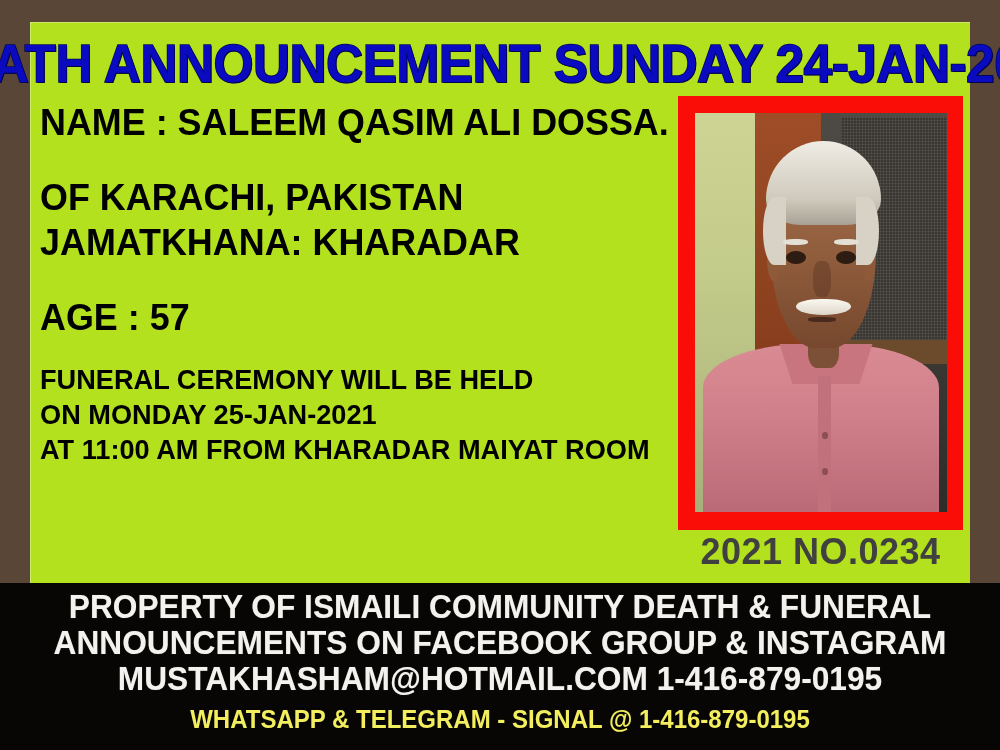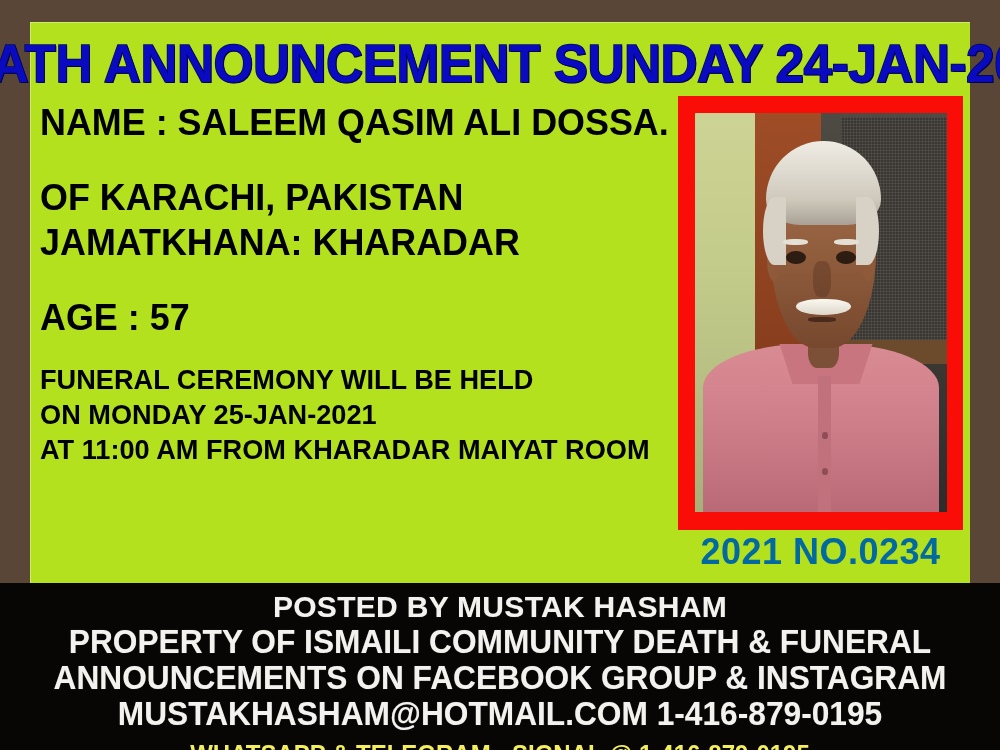--- a/index.html
+++ b/index.html
@@ -220,21 +220,21 @@
   #photo-number {
     position: absolute;
     left: 0;
     top: 436px;
     width: 285px;
     text-align: center;
     font-family: "Liberation Sans", sans-serif;
     font-weight: bold;
     font-size: 36px;
     line-height: 40px;
-    color: #0369a1;
+    color: #404040;
     letter-spacing: 0.5px;
     white-space: nowrap;
   }
 
   
   #footer {
     position: absolute;
     left: 0;
     top: 583px;
     width: 1000px;
@@ -334,21 +334,20 @@
           <div class="mouth"></div>
         </div>
       </div>
       <div id="photo-number">2021 NO.0234</div>
     </div>
 
   </div>
 
   <div id="footer">
     <div id="footer-inner">
-      <div class="f-line f-wide">POSTED BY MUSTAK HASHAM</div>
       <div class="f-line f-narrow">PROPERTY OF ISMAILI COMMUNITY DEATH &amp; FUNERAL</div>
       <div class="f-line f-narrow">ANNOUNCEMENTS ON FACEBOOK GROUP &amp; INSTAGRAM</div>
       <div class="f-line f-narrow">MUSTAKHASHAM@HOTMAIL.COM 1-416-879-0195</div>
       <div class="f-yellow">WHATSAPP &amp; TELEGRAM - SIGNAL @ 1-416-879-0195</div>
     </div>
   </div>
 
 </div>
 
 </body></html>

